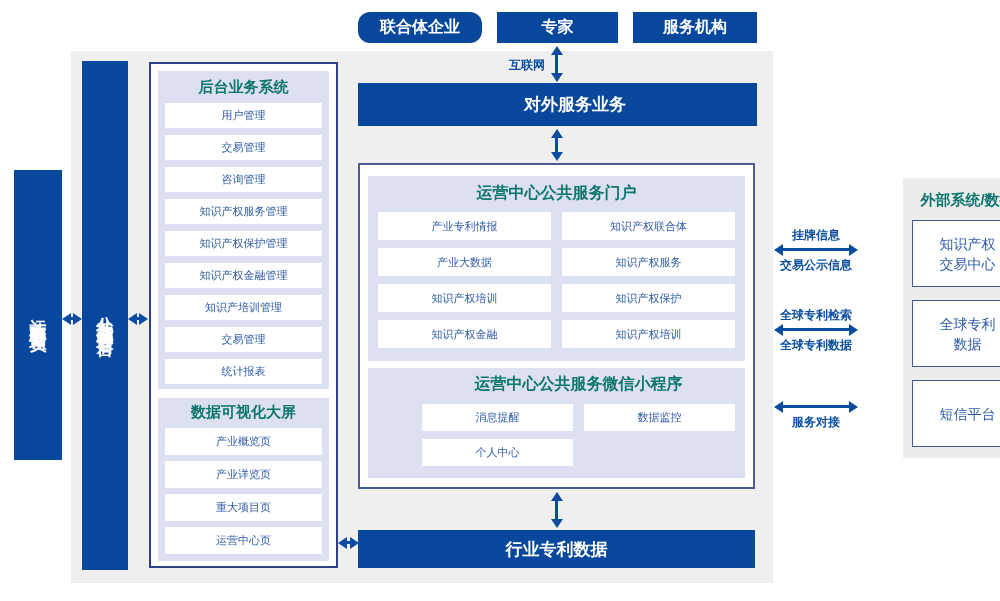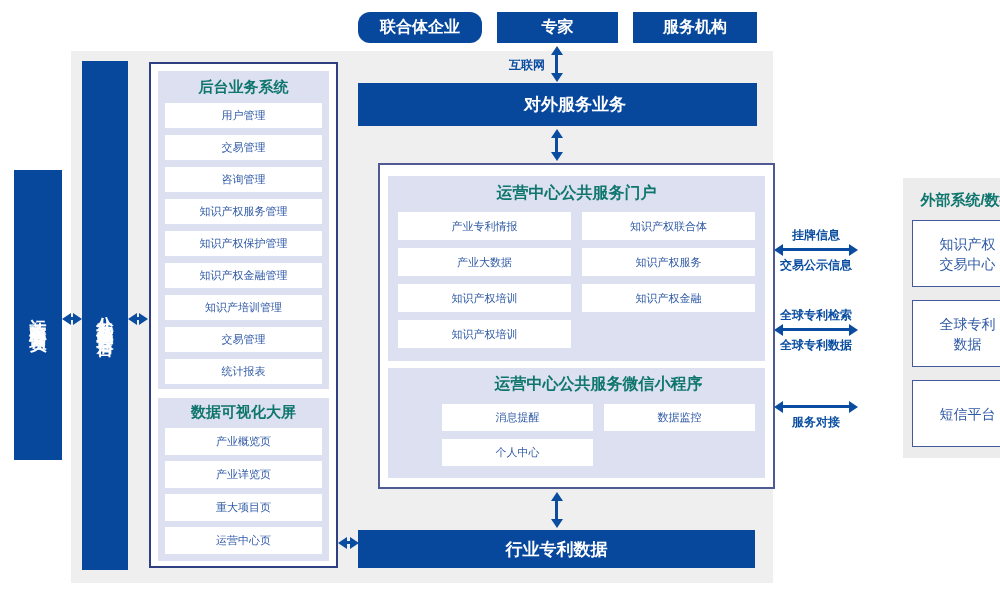--- a/index.html
+++ b/index.html
@@ -142,29 +142,30 @@
   </div>
   <div class="lav stack2" style="margin:9px 7px 0; height:163px; overflow:hidden;font-family:Liberation Mono, monospace;">
     <div class="panel-title" style="margin-top:4px; margin-bottom:2px;">数据可视化大屏</div>
     <div class="witem">产业概览页</div>
     <div class="witem">产业详览页</div>
     <div class="witem">重大项目页</div>
     <div class="witem">运营中心页</div>
   </div>
 </div>
 
-<div class="abs container-c" style="left:378px; top:163px; width:397px; height:326px;">
+<div class="abs container-c" style="left:358px; top:163px; width:397px; height:326px;">
   <div class="lav" style="margin:11px 8px 0; height:185px; overflow:hidden;">
     <div class="panel-title" style="margin-top:5px; font-size:16px;">运营中心公共服务门户</div>
     <div class="pgrid">
       <div class="witem">产业专利情报</div>
       <div class="witem">知识产权联合体</div>
       <div class="witem">产业大数据</div>
       <div class="witem">知识产权服务</div>
       <div class="witem">知识产权培训</div>
+      <div class="witem">知识产权保护</div>
       <div class="witem">知识产权金融</div>
       <div class="witem">知识产权培训</div>
     </div>
   </div>
   <div class="lav" style="margin:7px 8px 0; height:110px; overflow:hidden;padding-left:44px;">
     <div class="panel-title" style="margin-top:4px; font-size:16px;">运营中心公共服务微信小程序</div>
     <div class="mgrid">
       <div class="witem">消息提醒</div>
       <div class="witem">数据监控</div>
       <div class="witem">个人中心</div>

